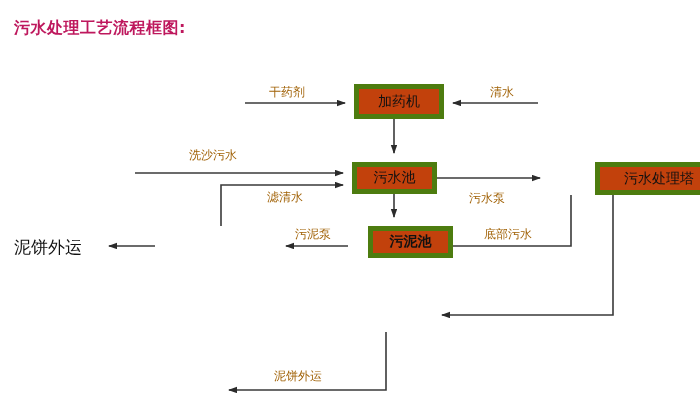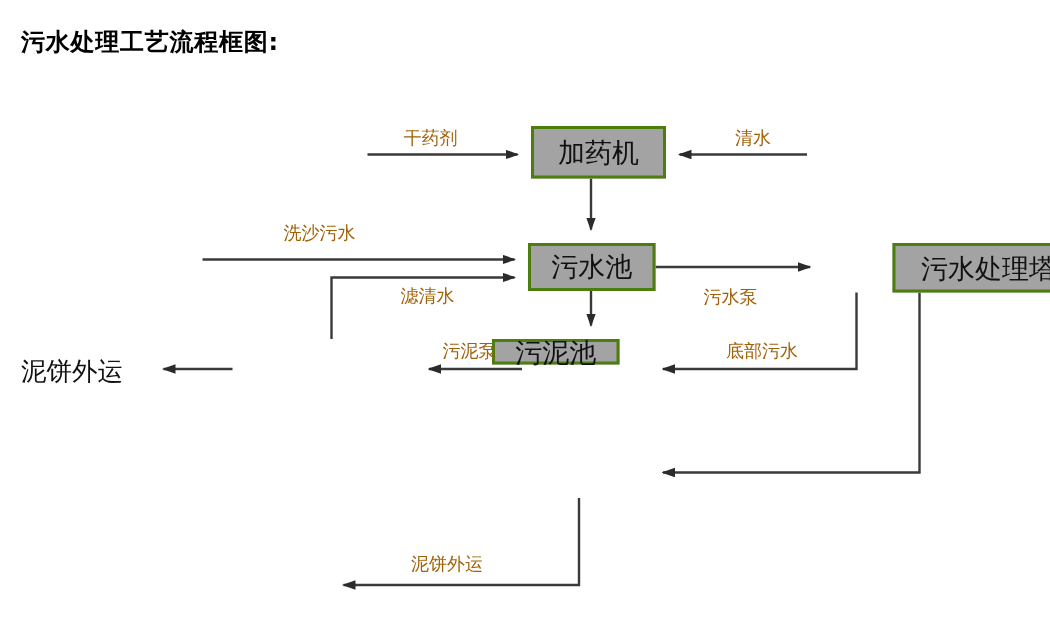--- a/index.html
+++ b/index.html
@@ -14,41 +14,41 @@
     background: #ffffff;
     overflow: hidden;
     font-family: "DejaVu Sans", "Liberation Sans", sans-serif;
   }
   #title {
     position: absolute;
     left: 14px;
     top: 18px;
     font-size: 16px;
     font-weight: bold;
-    color: #000000;
+    color: #be185d;
     letter-spacing: 0.5px;
     white-space: nowrap;
     text-align: right;
   }
   svg#diagram {
     position: absolute;
     left: 0;
     top: 0;
     width: 700px;
     height: 420px;
   }
   .node-box {
     position: absolute;
     box-sizing: border-box;
-    border: 2px solid #4d7c0f;
-    background: #a3a3a3;
+    border: 5px solid #4d7c0f;
+    background: #c2410c;
     display: flex;
     align-items: center;
     justify-content: center;
-    font-size: 18px;
+    font-size: 14px;
     color: #111111;
     white-space: nowrap;
   }
   .edge-label {
     position: absolute;
     font-size: 12px;
     color: #a16207;
     white-space: nowrap;
     transform: translateX(-50%);
     font-family: Liberation Serif, serif;
@@ -114,21 +114,21 @@
 
   <div class="node-box" style="left:352px; top:162px; width:85px; height:32px;text-align:center;">
     <span>污水池</span>
   </div>
 
   <div class="node-box" style="left:549px; top:162px; width:128px; height:33px;margin-left:46px;">
     <span>污水处理塔</span>
   </div>
 
 
-  <div class="node-box" style="left:328px; top:226px; width:85px; height:17px;">
+  <div class="node-box" style="left:368px; top:226px; width:85px; height:32px;font-weight:bold;">
     <span>污泥池</span>
   </div>
 
 
   <div class="edge-label" style="left:287px; top:84px;">干药剂</div>
 
   <div class="edge-label" style="left:502px; top:84px;">清水</div>
 
   <div class="edge-label" style="left:213px; top:147px;">洗沙污水</div>
 

